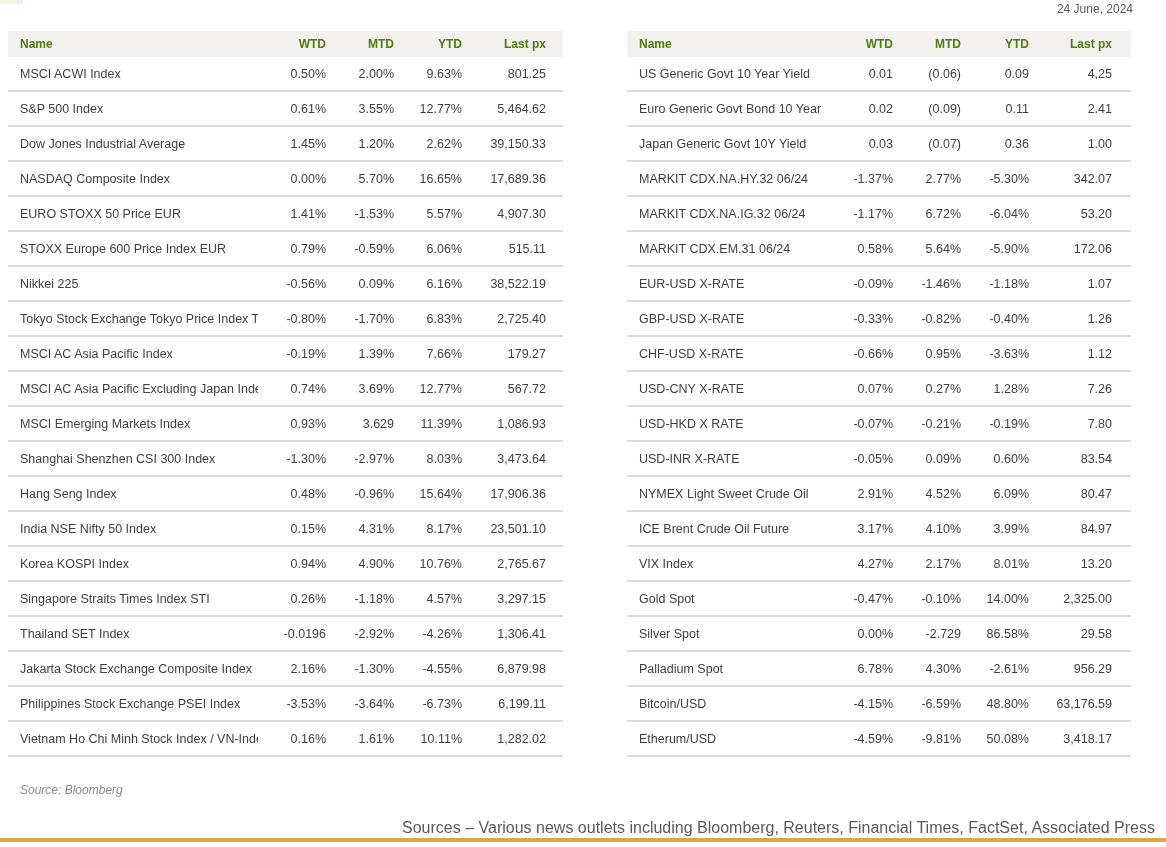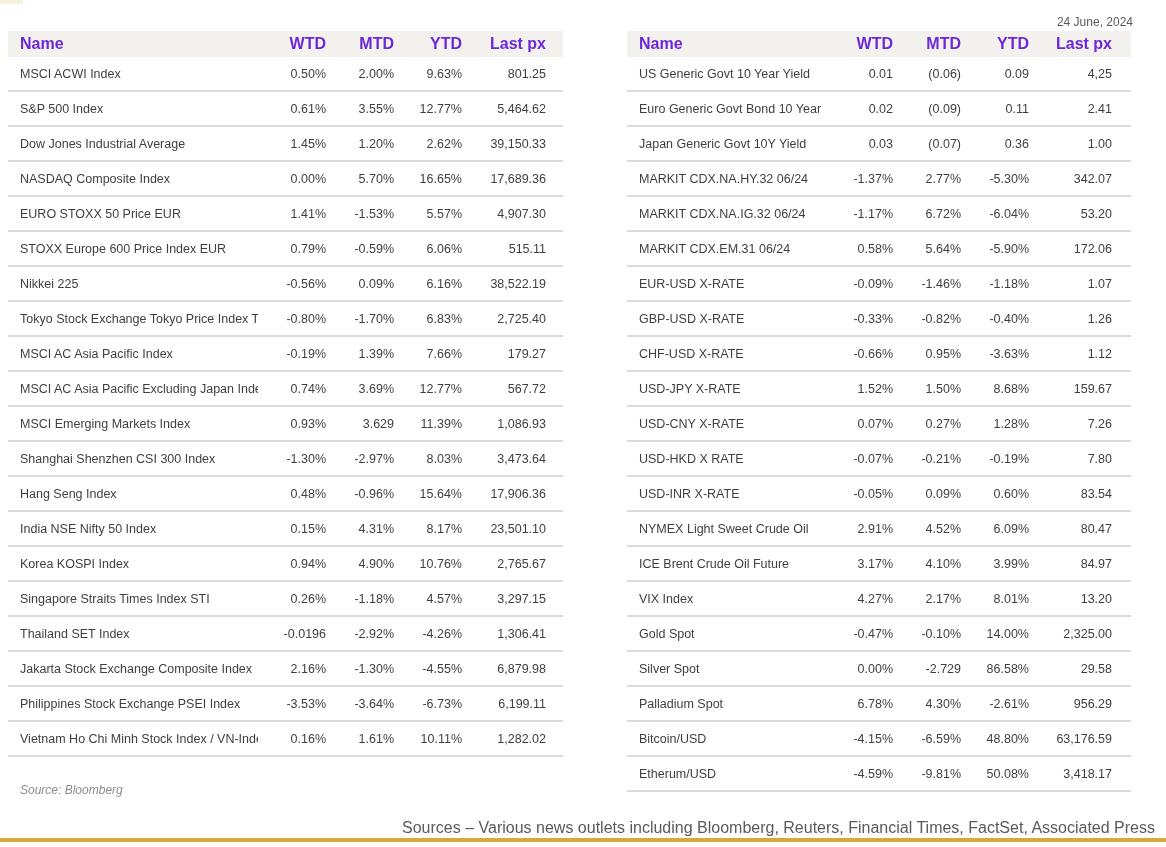--- a/index.html
+++ b/index.html
@@ -17,32 +17,32 @@
     position:relative;
     width:1166px;height:847px;
     background:#ffffff;
     overflow:hidden;
   }
   .top-left-sliver{
     position:absolute;left:0;top:0;width:23px;height:4px;
     background:#F6F1DF;
   }
   .report-date{
-    position:absolute;top:15px;right:33px;
+    position:absolute;top:2px;right:33px;
     font-size:12px;color:var(--soft);
   }
   .mkt-table{position:absolute;top:31px;}
   .mkt-table.left{left:8px;width:555px;}
   .mkt-table.right{left:627px;width:504px;}
   .thead{
     display:grid;
     height:26px;
     align-items:center;
     background:var(--header-bg);
-    font-weight:bold;color:#6d28d9;font-size:16px;
+    font-weight:bold;color:#4d7c0f;font-size:12px;
     padding-left:12px;
   }
   .mkt-table.left .thead,
   .mkt-table.left .row{grid-template-columns:1fr 68px 68px 68px 84px;padding-right:17px;}
   .mkt-table.right .thead,
   .mkt-table.right .row{grid-template-columns:1fr 68px 68px 68px 83px;padding-right:19px;}
   .row{
     display:grid;
     height:35px;
     align-items:center;
@@ -293,27 +293,20 @@
           <span class="c-num">1.26</span>
         </div>
         <div class="row">
           <span class="c-name">CHF-USD X-RATE</span>
           <span class="c-num">-0.66%</span>
           <span class="c-num">0.95%</span>
           <span class="c-num">-3.63%</span>
           <span class="c-num">1.12</span>
         </div>
         <div class="row">
-          <span class="c-name">USD-JPY X-RATE</span>
-          <span class="c-num">1.52%</span>
-          <span class="c-num">1.50%</span>
-          <span class="c-num">8.68%</span>
-          <span class="c-num">159.67</span>
-        </div>
-        <div class="row">
           <span class="c-name">USD-CNY X-RATE</span>
           <span class="c-num">0.07%</span>
           <span class="c-num">0.27%</span>
           <span class="c-num">1.28%</span>
           <span class="c-num">7.26</span>
         </div>
         <div class="row">
           <span class="c-name">USD-HKD X RATE</span>
           <span class="c-num">-0.07%</span>
           <span class="c-num">-0.21%</span>

